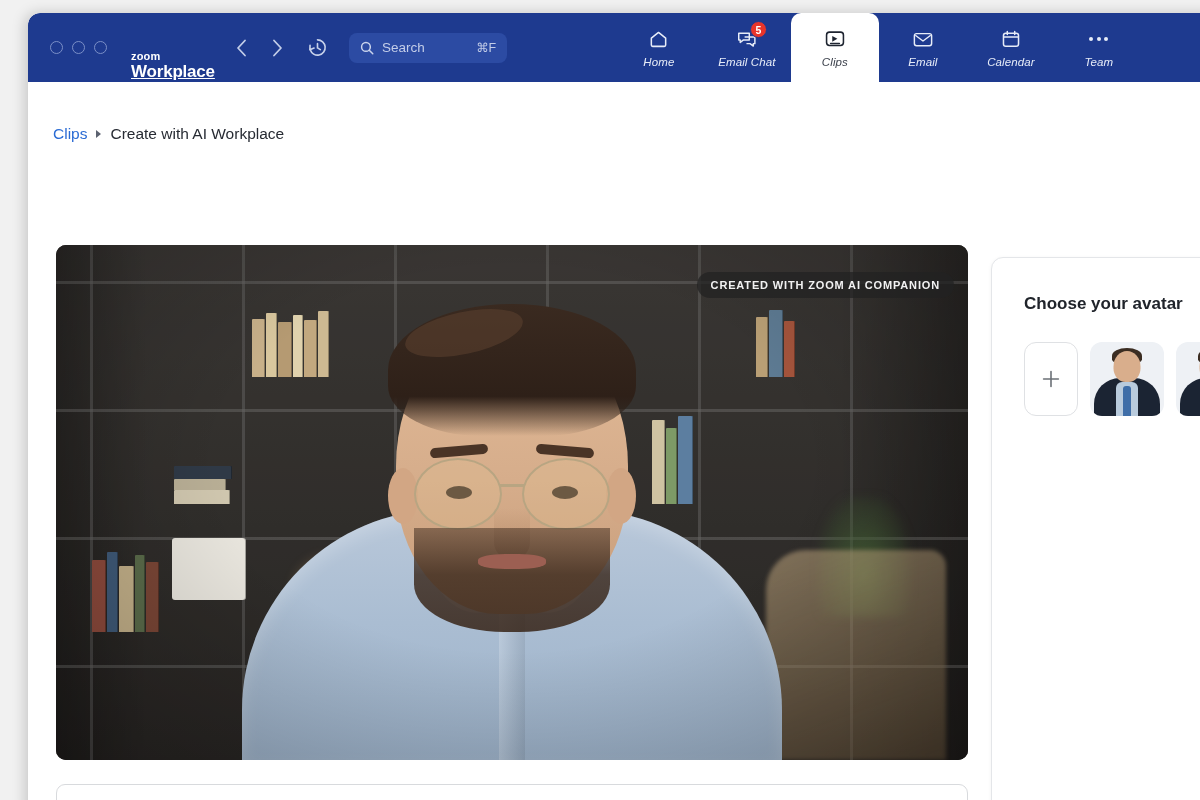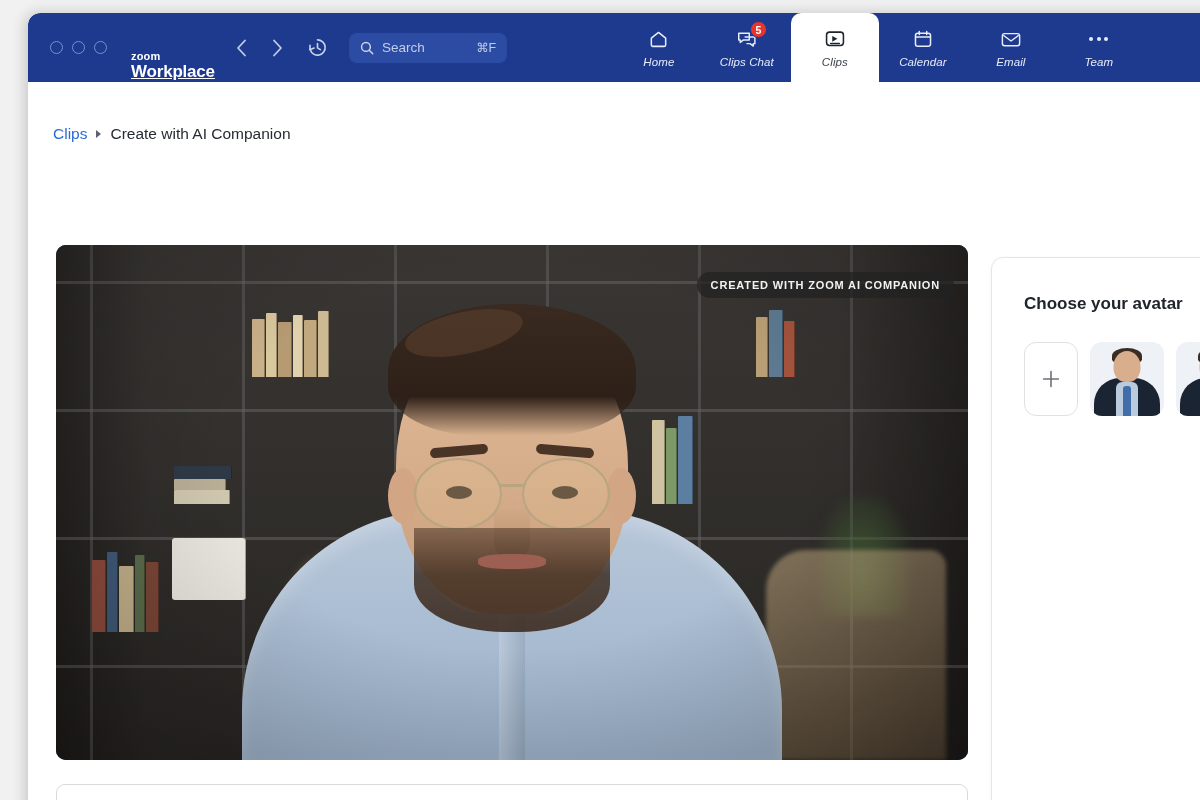--- a/index.html
+++ b/index.html
@@ -431,74 +431,74 @@
         </div>
 
         <div class="tab">
           <span class="t-ico">
             <svg width="22" height="21" viewBox="0 0 24 22" fill="none">
               <path d="M3 4.2h11.5v7.3H8.2L4.6 14.2v-2.7H3V4.2Z" stroke="currentColor" stroke-width="1.6" stroke-linejoin="round"></path>
               <path d="M9.4 8.2h11.2v7.3h-1.7v2.7l-3.6-2.7h-3.9" stroke="currentColor" stroke-width="1.6" stroke-linejoin="round"></path>
             </svg>
             <span class="badge">5</span>
           </span>
-          <span class="t-lbl">Clips Chat</span>
+          <span class="t-lbl">Email Chat</span>
         </div>
 
         <div class="tab active">
           <span class="t-ico">
             <svg width="22" height="20" viewBox="0 0 24 21" fill="none">
               <rect x="2.8" y="3" width="18.4" height="14.6" rx="3.2" stroke="#1e2430" stroke-width="1.7"></rect>
               <path d="M9 7.2 14.6 10.3 9 13.4V7.2Z" fill="#1e2430"></path>
               <path d="M7.2 15.4h9.6" stroke="#1e2430" stroke-width="1.6" stroke-linecap="round"></path>
             </svg>
           </span>
           <span class="t-lbl">Clips</span>
         </div>
 
         <div class="tab">
           <span class="t-ico">
+            <svg width="22" height="19" viewBox="0 0 24 20" fill="none">
+              <rect x="2.6" y="3.6" width="18.8" height="13.2" rx="2.4" stroke="currentColor" stroke-width="1.6"></rect>
+              <path d="m3.6 5.4 8.4 6.2 8.4-6.2" stroke="currentColor" stroke-width="1.6" stroke-linejoin="round"></path>
+            </svg>
+          </span>
+          <span class="t-lbl">Email</span>
+        </div>
+
+        <div class="tab">
+          <span class="t-ico">
             <svg width="20" height="21" viewBox="0 0 21 22" fill="none">
               <rect x="2.6" y="4.4" width="15.8" height="13.6" rx="2.4" stroke="currentColor" stroke-width="1.6"></rect>
               <path d="M2.6 8.4h15.8" stroke="currentColor" stroke-width="1.6"></path>
               <path d="M6.6 2.6v3.2M14.4 2.6v3.2" stroke="currentColor" stroke-width="1.6" stroke-linecap="round"></path>
             </svg>
           </span>
           <span class="t-lbl">Calendar</span>
-        </div>
-
-        <div class="tab">
-          <span class="t-ico">
-            <svg width="22" height="19" viewBox="0 0 24 20" fill="none">
-              <rect x="2.6" y="3.6" width="18.8" height="13.2" rx="2.4" stroke="currentColor" stroke-width="1.6"></rect>
-              <path d="m3.6 5.4 8.4 6.2 8.4-6.2" stroke="currentColor" stroke-width="1.6" stroke-linejoin="round"></path>
-            </svg>
-          </span>
-          <span class="t-lbl">Email</span>
         </div>
 
         <div class="tab">
           <span class="t-ico">
             <span class="dots-ico">
                 <i></i>
                 <i></i>
                 <i></i>
               </span>
           </span>
           <span class="t-lbl">Team</span>
         </div>
       </div>
     </div>
 
     <div id="content">
 
       <div class="breadcrumb">
         <span class="bc-link">Clips</span>
         <span class="bc-sep"></span>
-        <span class="bc-cur">Create with AI Companion</span>
+        <span class="bc-cur">Create with AI Workplace</span>
       </div>
 
       <div id="video-stage">
         <div class="bg-room"></div>
         <div class="shelf"></div>
         <div class="shelf-dark"></div>
 
         <div class="books">
           <div class="bk" style="left:196px;bottom:383px;width:13px;height:58px;background:#c8b089"></div>
           <div class="bk" style="left:210px;bottom:383px;width:11px;height:64px;background:#d9c79e"></div>

